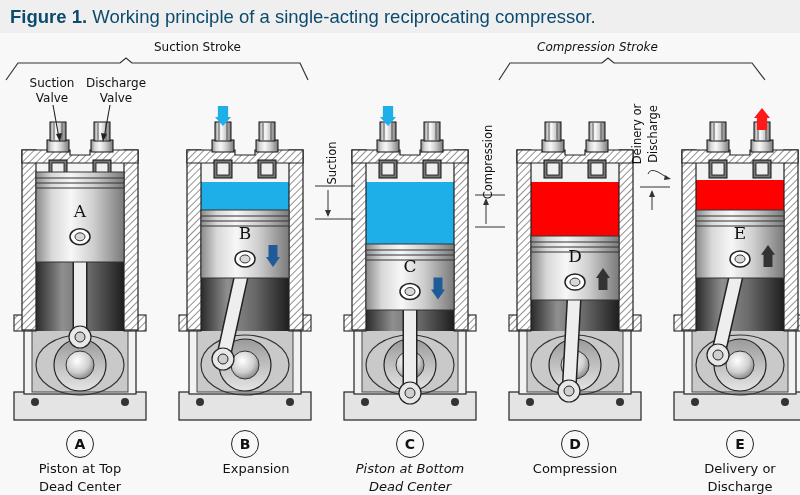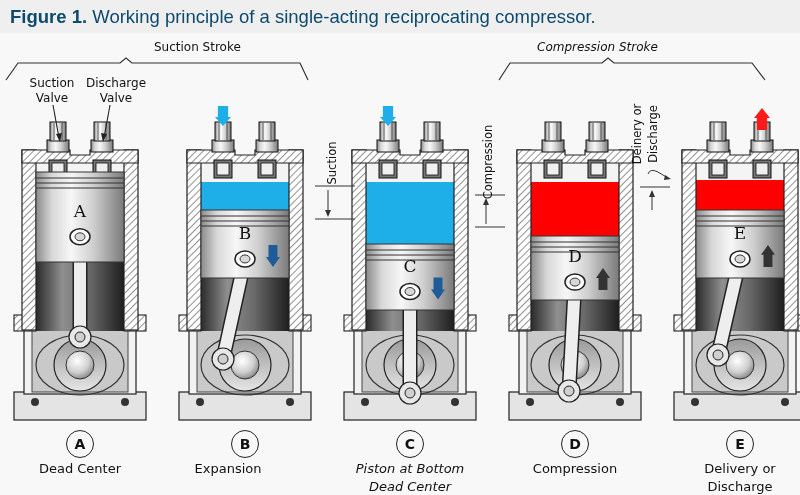--- a/index.html
+++ b/index.html
@@ -332,24 +332,25 @@
 </div>
 
 <div class="lbl side-lbl" style="left:303px; top:155px; width:60px; height:16px;">Suction</div>
 <div class="lbl side-lbl" style="left:447px; top:154px; width:84px; height:16px;">Compression</div>
 <div class="lbl side-lbl" style="left:600px; top:126px; width:76px; height:16px;">Deinery or</div>
 <div class="lbl side-lbl" style="left:616px; top:126px; width:76px; height:16px;">Discharge</div>
 
 <div id="stage-labels">
     <div class="letter-circle" style="left: 66px; top: 430px;">A</div>
     <div class="stage-name" style="left: 10px; top: 460px;">
+      <div>Piston at Top</div>
       <div>Dead Center</div>
     </div>
     <div class="letter-circle" style="left: 231px; top: 430px;">B</div>
-    <div class="stage-name" style="left: 158px; top: 460px;">
+    <div class="stage-name" style="left: 186px; top: 460px;">
       <div>Expansion</div>
       <div></div>
     </div>
     <div class="letter-circle" style="left: 396px; top: 430px;">C</div>
     <div class="stage-name" style="left: 340px; top: 460px; font-style: italic;">
       <div>Piston at Bottom</div>
       <div>Dead Center</div>
     </div>
     <div class="letter-circle" style="left: 561px; top: 430px;">D</div>
     <div class="stage-name" style="left: 505px; top: 460px;">

